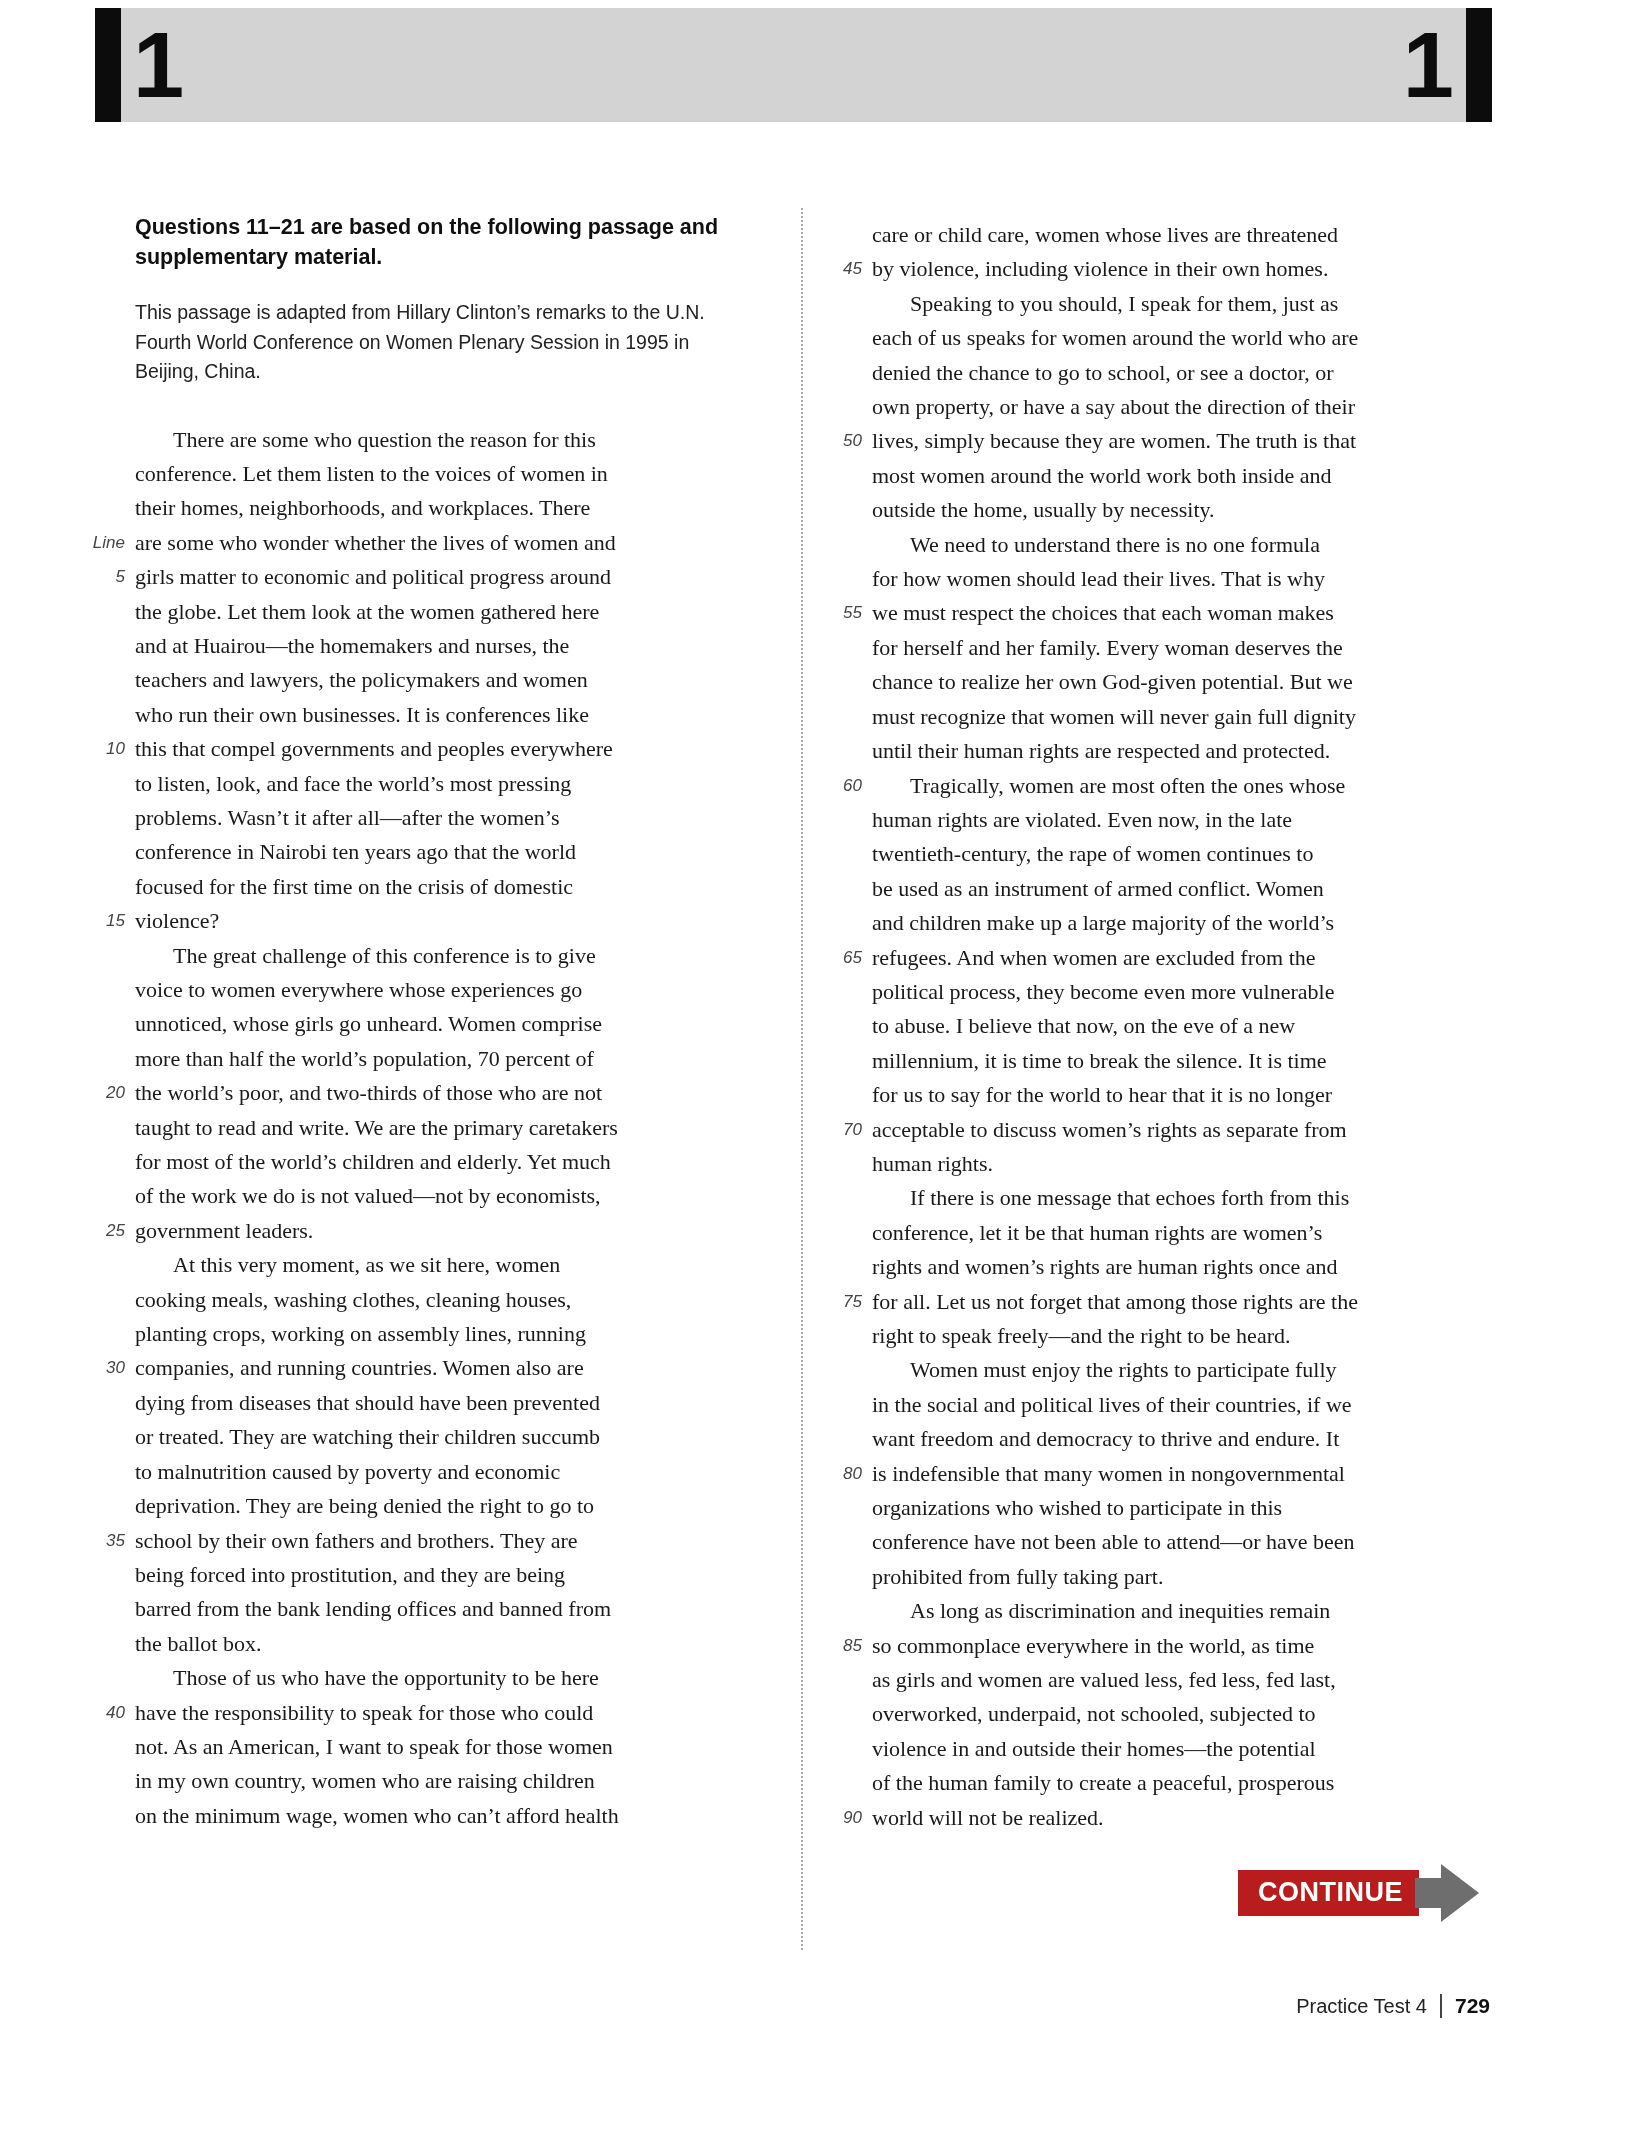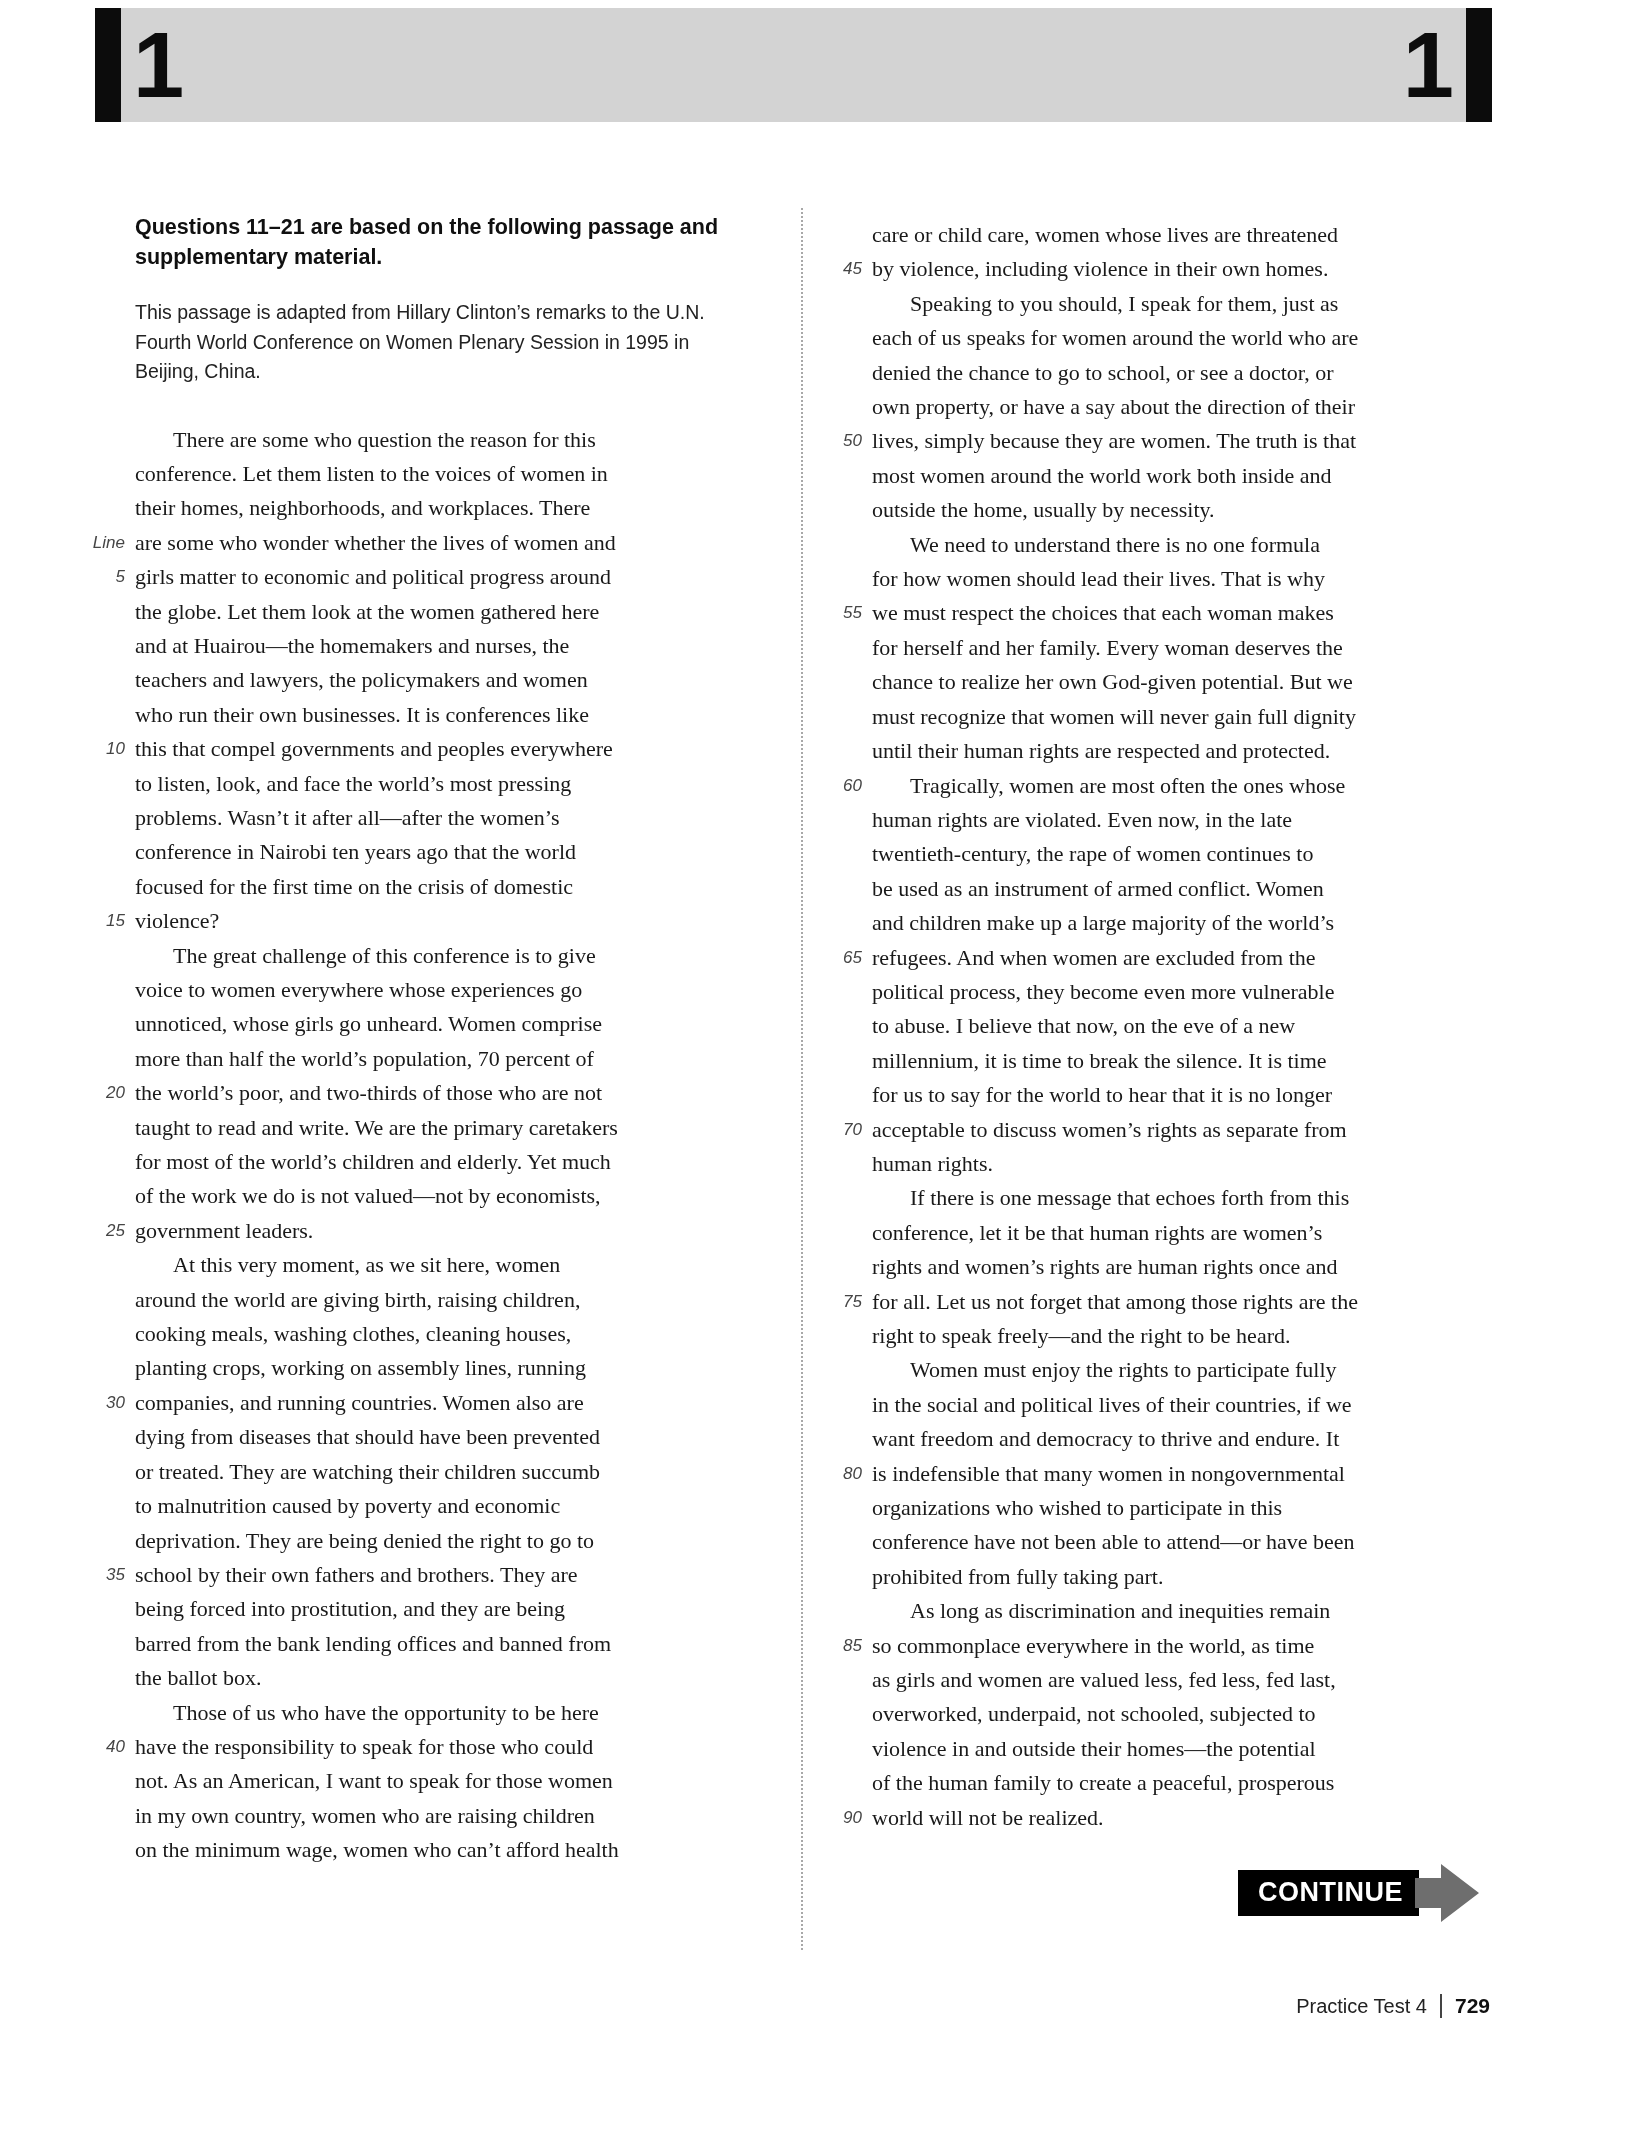--- a/index.html
+++ b/index.html
@@ -55,21 +55,21 @@
     position:absolute; left:801px; top:208px; height:1742px; width:0;
     border-left:2px dotted #a8a8a8;
   }
 
   
   .continue-wrap {
     position:absolute; left:1238px; top:1862px; height:62px;
     display:flex; align-items:center;
   }
   .continue-box {
-    background:#000000; color:#ffffff; font-weight:bold; font-size:27px;
+    background:#b91c1c; color:#ffffff; font-weight:bold; font-size:27px;
     letter-spacing:0.5px; height:46px; display:flex; align-items:center;
     padding:0 16px 2px 20px;
   }
   .continue-arrow { margin-left:-4px; display:flex; align-items:center; }
 
   
   .footer {
     position:absolute; top:1988px; left:900px; width:590px; height:30px;
     display:flex; justify-content:flex-end; align-items:flex-end;
     font-size:20px; color:#222;
@@ -195,24 +195,20 @@
       <div class="pline">
         <span class="lnum">25</span>
         <span class="ltext">government leaders.</span>
       </div>
       <div class="pline indent">
         <span class="lnum"></span>
         <span class="ltext">At this very moment, as we sit here, women</span>
       </div>
       <div class="pline">
         <span class="lnum"></span>
-        <span class="ltext">around the world are giving birth, raising children,</span>
-      </div>
-      <div class="pline">
-        <span class="lnum"></span>
         <span class="ltext">cooking meals, washing clothes, cleaning houses,</span>
       </div>
       <div class="pline">
         <span class="lnum"></span>
         <span class="ltext">planting crops, working on assembly lines, running</span>
       </div>
       <div class="pline">
         <span class="lnum">30</span>
         <span class="ltext">companies, and running countries. Women also are</span>
       </div>

